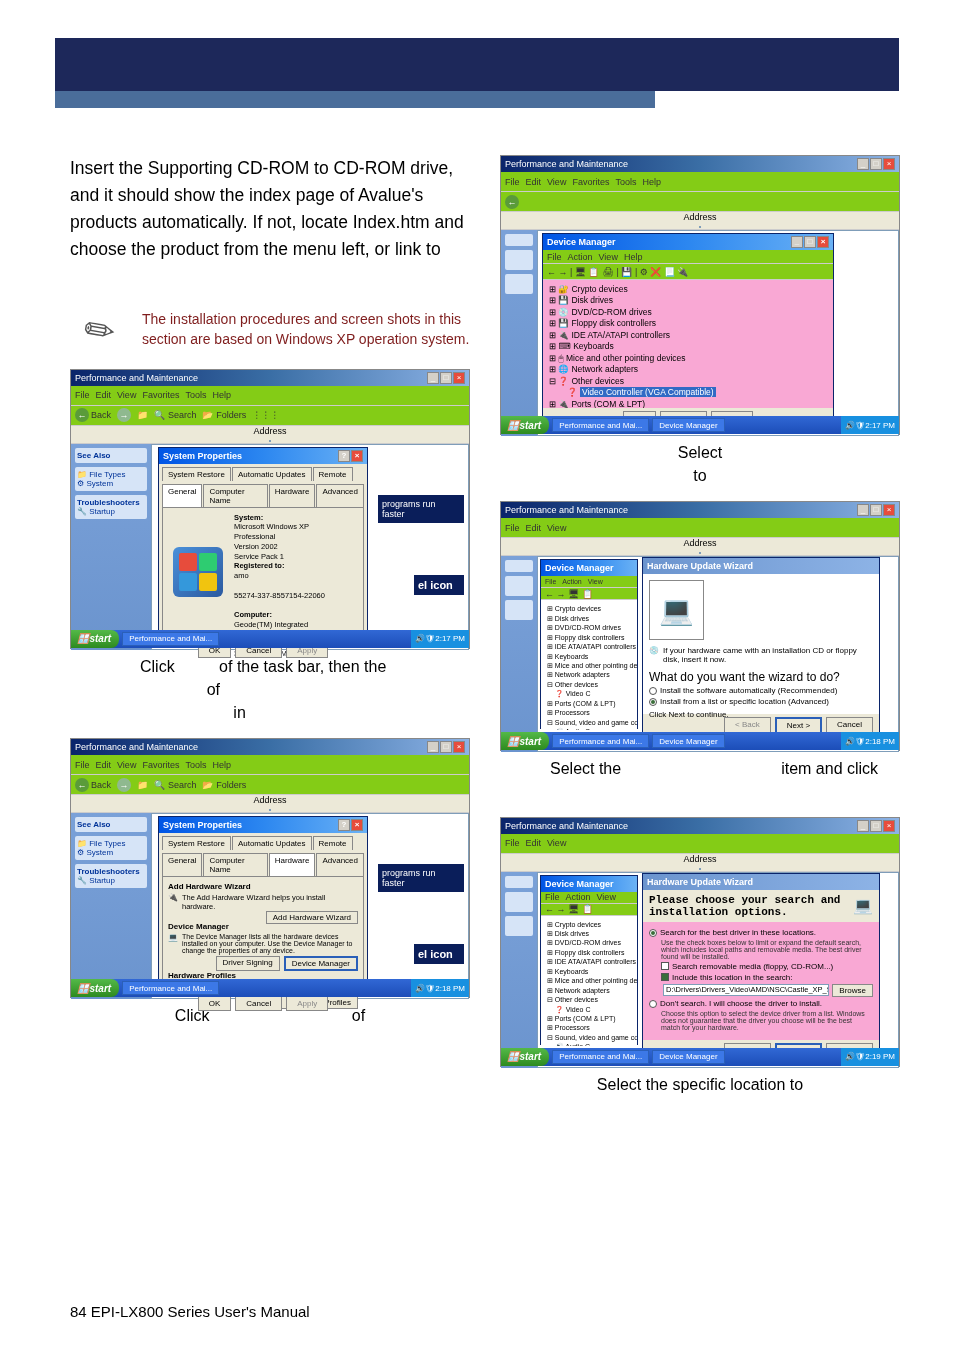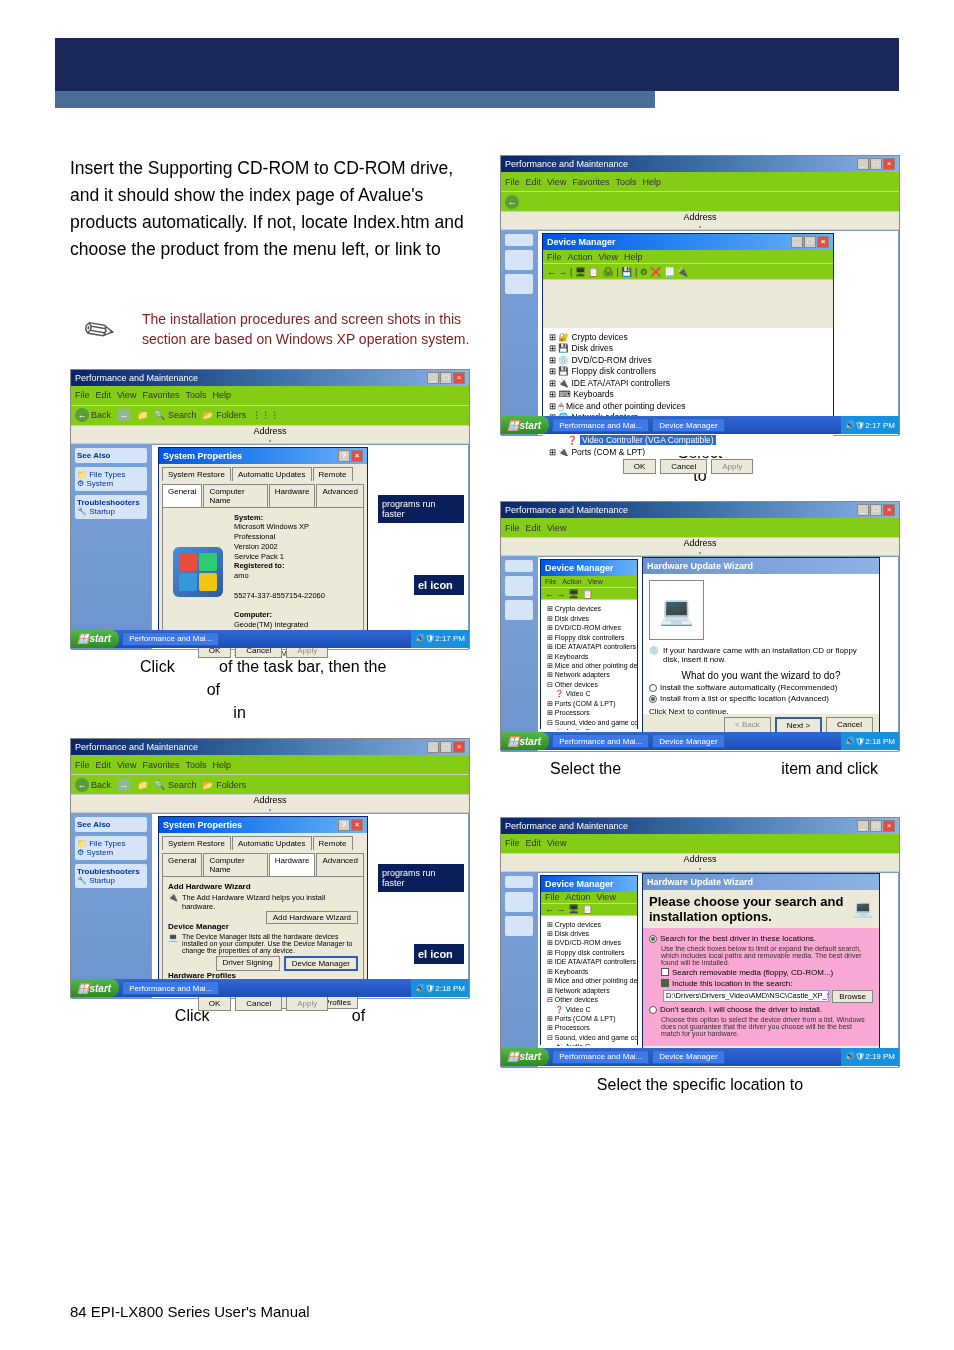--- a/index.html
+++ b/index.html
@@ -313,21 +313,21 @@
                     <span>Device Manager</span>
                     <span class="ss-winbtns"><span>_</span><span>□</span><span class="red">×</span></span>
                   </div>
                 <div class="ss-toolbar" style="height:14px;">
                     <span>File</span>
                     <span>Action</span>
                     <span>View</span>
                     <span>Help</span>
                   </div>
                 <div class="ss-toolbar" style="height:16px;">← → | 🖥 📋 🖨 | 💾 | ⚙ ❌ 📃 🔌</div>
-                <div class="tree" style="background:#ffffff;height:128px;overflow:hidden;margin-top:48px;">
+                <div class="tree" style="background:#f9a8d4;height:128px;overflow:hidden;">
                   <div class="li">⊞ 🔐 <span>Crypto devices</span></div>
                   <div class="li">⊞ 💾 <span>Disk drives</span></div>
                   <div class="li">⊞ 💿 <span>DVD/CD-ROM drives</span></div>
                   <div class="li">⊞ 💾 <span>Floppy disk controllers</span></div>
                   <div class="li">⊞ 🔌 <span>IDE ATA/ATAPI controllers</span></div>
                   <div class="li">⊞ ⌨ <span>Keyboards</span></div>
                   <div class="li">⊞ 🖱 <span>Mice and other pointing devices</span></div>
                   <div class="li">⊞ 🌐 <span>Network adapters</span></div>
                   <div class="li">⊟ ❓ <span>Other devices</span></div>
                   <div class="li" style="padding-left:18px;">❓ <span class="sel">Video Controller (VGA Compatible)</span></div>
@@ -407,21 +407,21 @@
                     <span>Hardware Update Wizard</span>
                   </div>
                 <div style="padding:6px;background:#fff;height:140px;">
                   <div class="wizard-hdr">
                     <div class="wizard-bmp">💻</div>
                   </div>
                   <div style="display:flex;gap:4px;margin:6px 0;font-size:8px;">
                       <span>💿</span>
                       <span>If your hardware came with an installation CD or floppy disk, insert it now.</span>
                     </div>
-                  <div style="font-size:10px;text-align:center;">What do you want the wizard to do?</div>
+                  <div style="font-size:12px;">What do you want the wizard to do?</div>
                   <div class="radio">
                       <span class="rb"></span>
                       <span>Install the software automatically (Recommended)</span>
                     </div>
                   <div class="radio">
                       <span class="rb on"></span>
                       <span>Install from a list or specific location (Advanced)</span>
                     </div>
                   <div style="font-size:8px;margin-top:4px;">Click Next to continue.</div>
                 </div>
@@ -498,21 +498,21 @@
                   <div class="li" style="padding-left:8px;">🔊 Audio C</div>
 
                 </div>
               </div>
 
               <div class="dialog" style="left:104px;top:0px;width:238px;height:178px;">
                 <div class="dlg-title" style="background:linear-gradient(90deg,#6b94ce,#8db3e6);">
                     <span>Hardware Update Wizard</span>
                   </div>
                 <div style="padding:4px 6px;background:#ece9d8;display:flex;justify-content:space-between;align-items:center;">
-                  <b style="font-size:13px;">Please choose your search and installation options.</b>
+                  <b style="font-size:11px;font-family:Liberation Mono, monospace;">Please choose your search and installation options.</b>
                   <span style="font-size:16px;">💻</span>
                 </div>
                 <div style="background:#f9a8d4;height:118px;padding:4px 6px;">
                   <div class="radio">
                       <span class="rb on"></span>
                       <span>Search for the best driver in these locations.</span>
                     </div>
                   <div style="font-size:7px;margin-left:12px;color:#333;">Use the check boxes below to limit or expand the default search, which includes local paths and removable media. The best driver found will be installed.</div>
                   <div class="chk" style="margin-left:12px;">
                       <span class="cb"></span>

